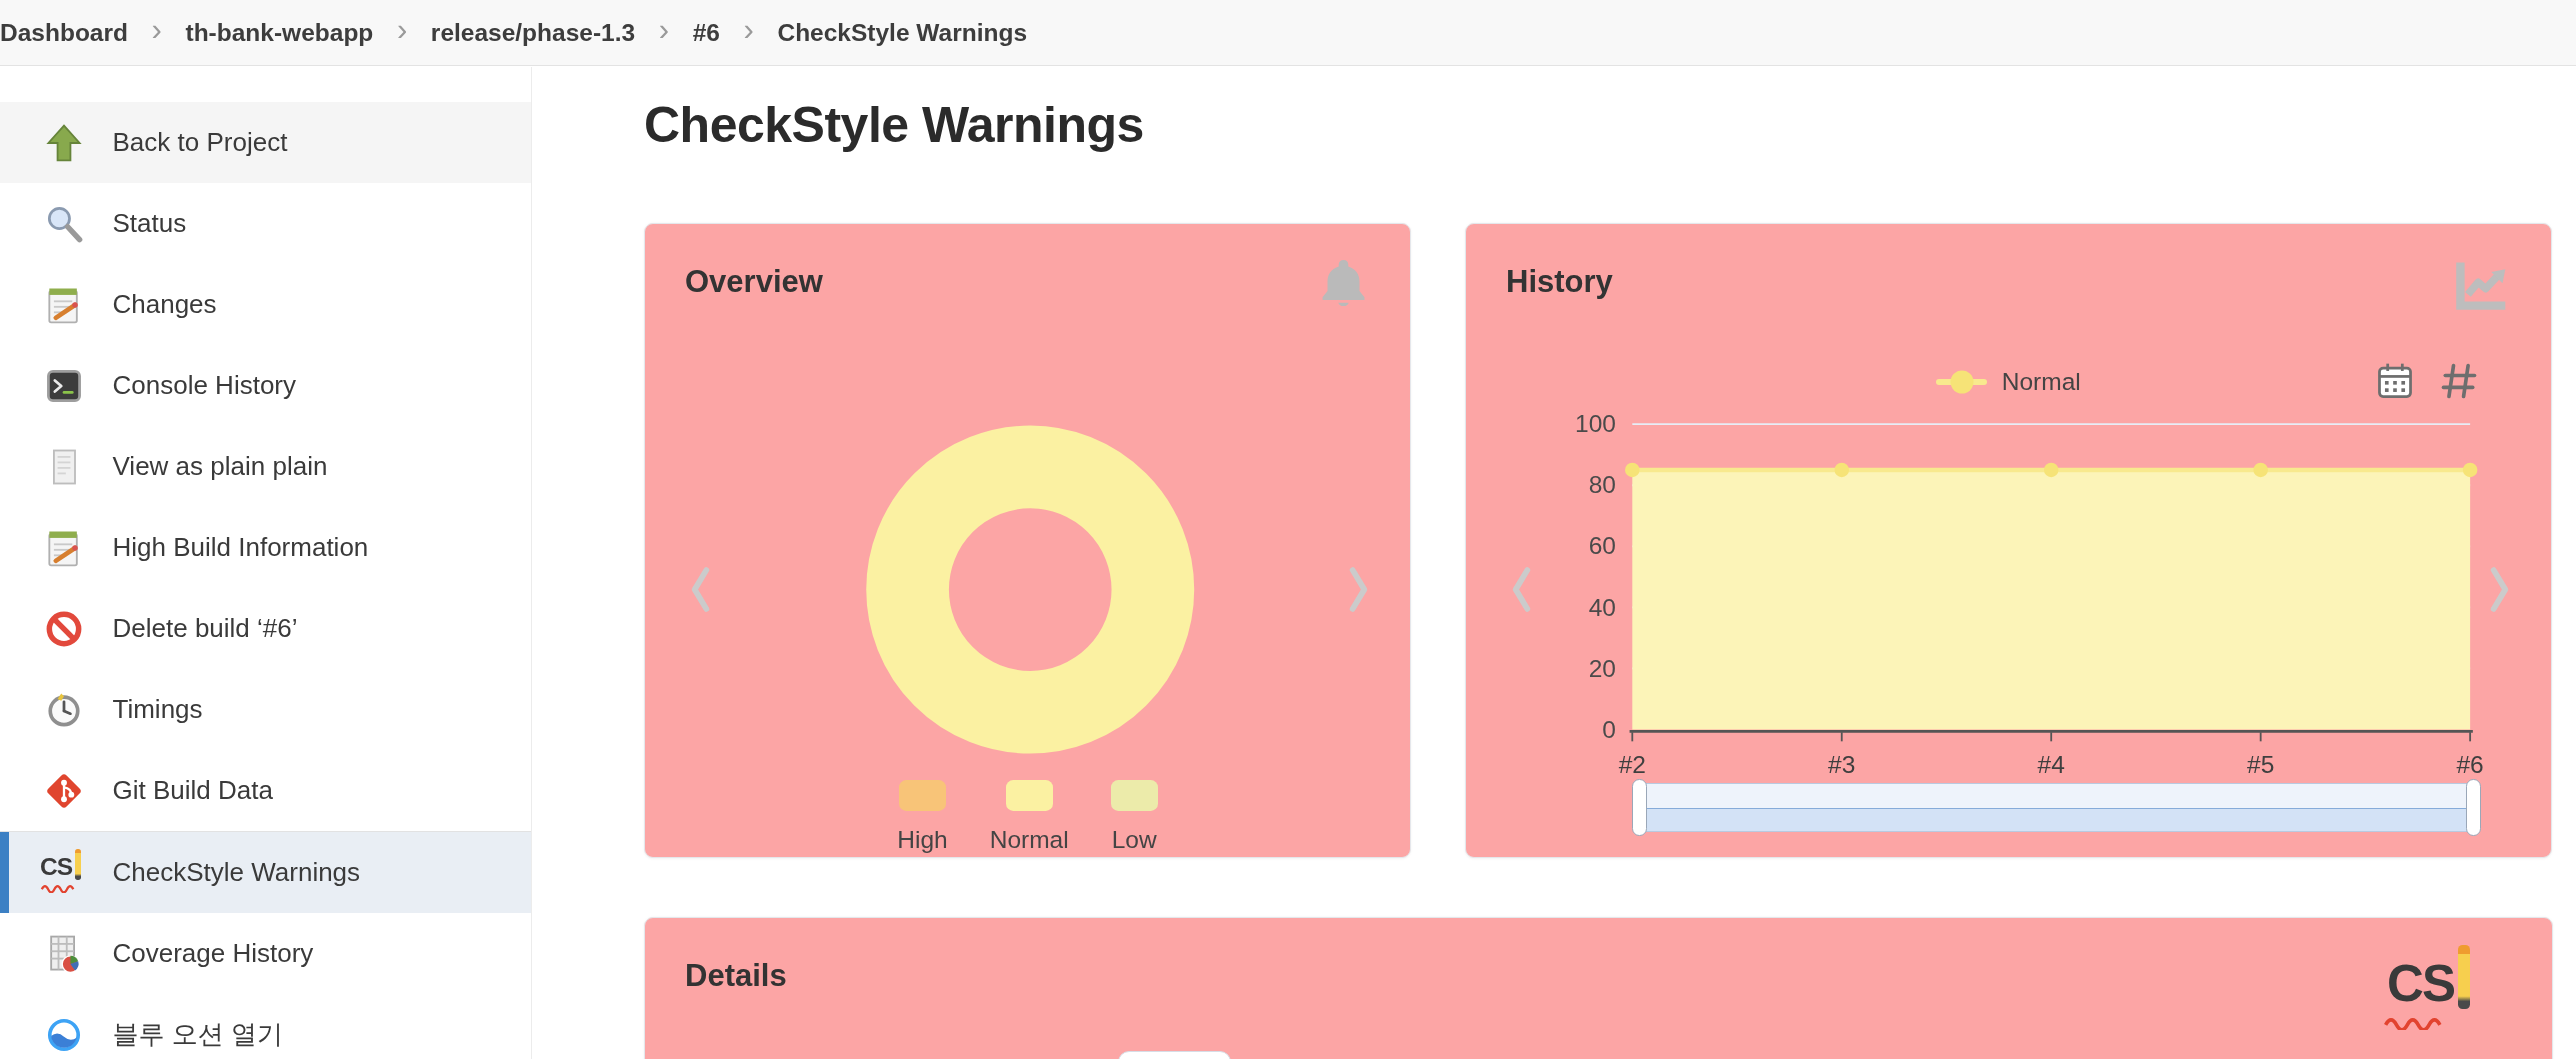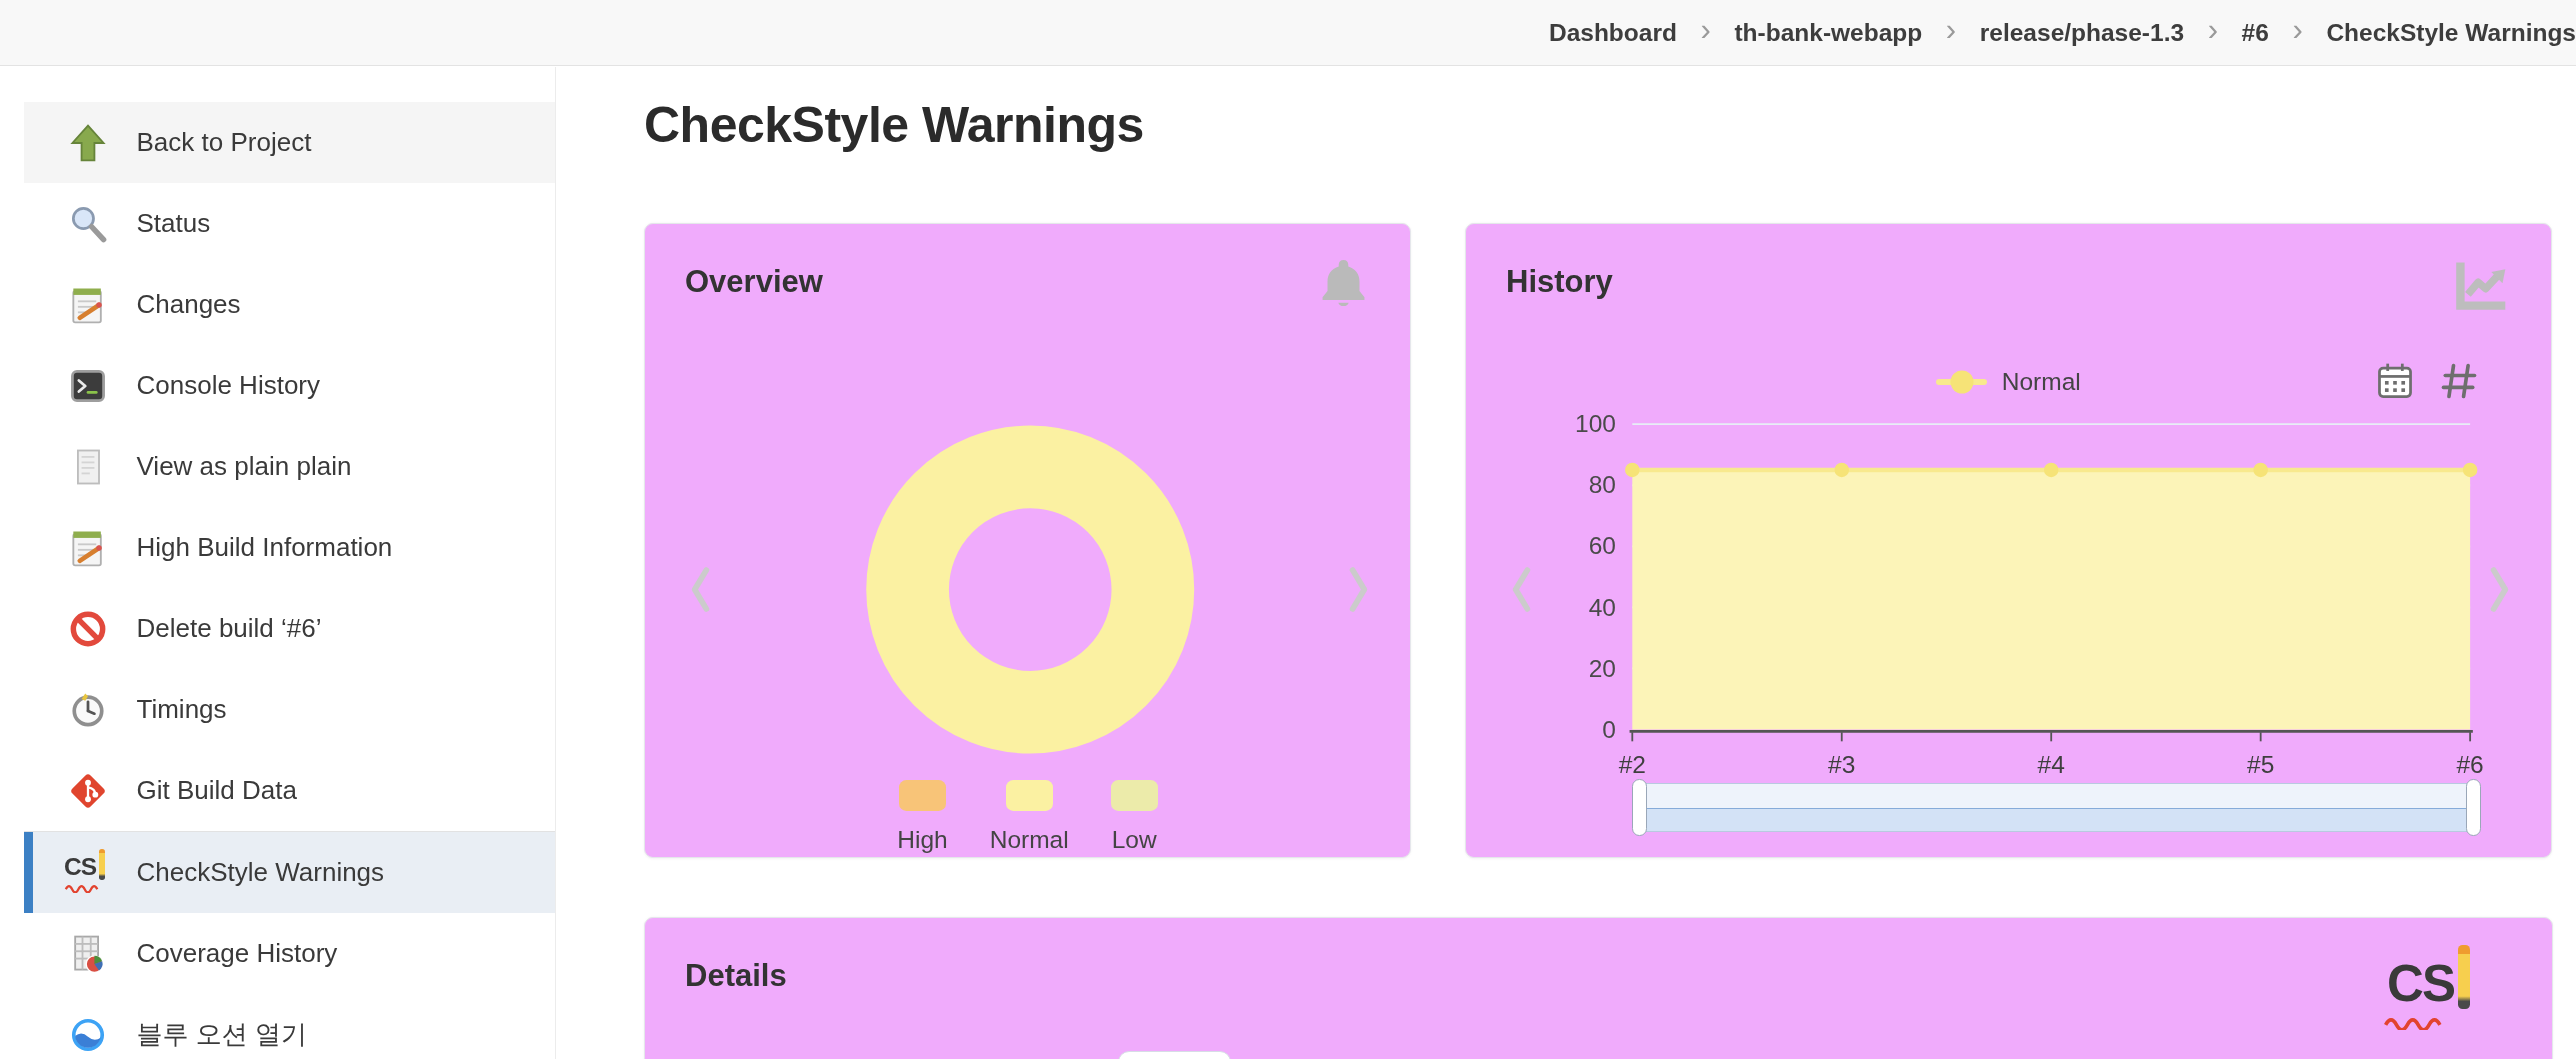--- a/index.html
+++ b/index.html
@@ -3,46 +3,46 @@
 <meta charset="utf-8">
 <style>
   html,body{margin:0;padding:0;background:#fff;}
   .page{position:relative;width:2576px;height:1060px;overflow:hidden;background:#fff;
         font-family:"Liberation Sans",sans-serif;color:#333;}
   svg{font-family:inherit;}
 
   
   .topbar{position:absolute;left:0;top:0;right:0;height:66px;background:#f8f8f8;
           border-bottom:0.9px solid #e3e3e3;display:flex;align-items:center;
-          padding-left:51px;gap:23.6px;box-sizing:border-box;justify-content:flex-end;}
+          gap:23.6px;box-sizing:border-box;}
   .crumb{font-weight:bold;font-size:24.5px;color:#3d3d3d;cursor:pointer;white-space:nowrap;}
   .crumb-sep{color:#9a9a9a;font-size:31px;line-height:1;transform:translateY(-2.7px);}
 
   
   .sidebar{position:absolute;left:0;top:67px;width:532px;bottom:0;background:#fff;
-           border-right:0.9px solid #ececec;padding-top:35px;box-sizing:border-box;margin-left:24px;}
+           border-right:0.9px solid #ececec;padding-top:35px;box-sizing:border-box;}
   .side-item{position:relative;height:81px;display:flex;align-items:center;gap:25.5px;
              padding-left:40px;font-size:26px;color:#3a3a3a;cursor:pointer;}
   .side-item.hovered{background:#f5f5f5;}
   .side-item.selected{background:#e9eef4;border-top:0.9px solid #e2e2e2;}
   .side-item.selected::before{content:"";position:absolute;left:0;top:0;bottom:0;width:9px;
              background:#3c80c4;}
   .icn{width:47px;height:47px;display:flex;align-items:center;justify-content:center;flex:0 0 auto;}
 
   
   .cs-ico{position:relative;width:47px;height:47px;}
   .cs-ico .cs-txt{position:absolute;left:0;top:3.6px;font-size:24.5px;font-weight:bold;color:#3a3a3a;letter-spacing:-0.9px;}
   .cs-ico .cs-pencil{position:absolute;left:35px;top:0;width:6.4px;height:31px;border-radius:2.7px;
      background:linear-gradient(#ef9c2f 0 14%,#f7cf4e 14% 80%,#4a4a4a 88% 100%);}
   .cs-ico .cs-squig{position:absolute;left:0;top:33px;}
 
   
   .page-title{position:absolute;left:644px;top:96px;margin:0;font-size:50px;font-weight:bold;
               color:#2b2b2b;letter-spacing:-0.5px;}
-  .card{position:absolute;background:#f0abfc;border:0.9px solid #e5e7eb;border-radius:9px;
+  .card{position:absolute;background:#fca5a5;border:0.9px solid #e5e7eb;border-radius:9px;
         box-shadow:0 0.9px 2.7px rgba(0,0,0,.05);}
   #card-overview{left:644px;top:223px;width:765px;height:633px;}
   #card-history{left:1465px;top:223px;width:1085px;height:633px;}
   #card-details{left:644px;top:917px;width:1907px;height:364px;}
   .card-title{position:absolute;left:40px;top:40px;font-size:31px;font-weight:bold;color:#333;}
 
   .corner-icon{position:absolute;right:40px;top:33px;}
   .chev{position:absolute;top:333px;width:31px;height:65px;background:none;border:none;
         padding:0;cursor:pointer;}
   .chev.left{left:40px}.chev.right{right:36px}

